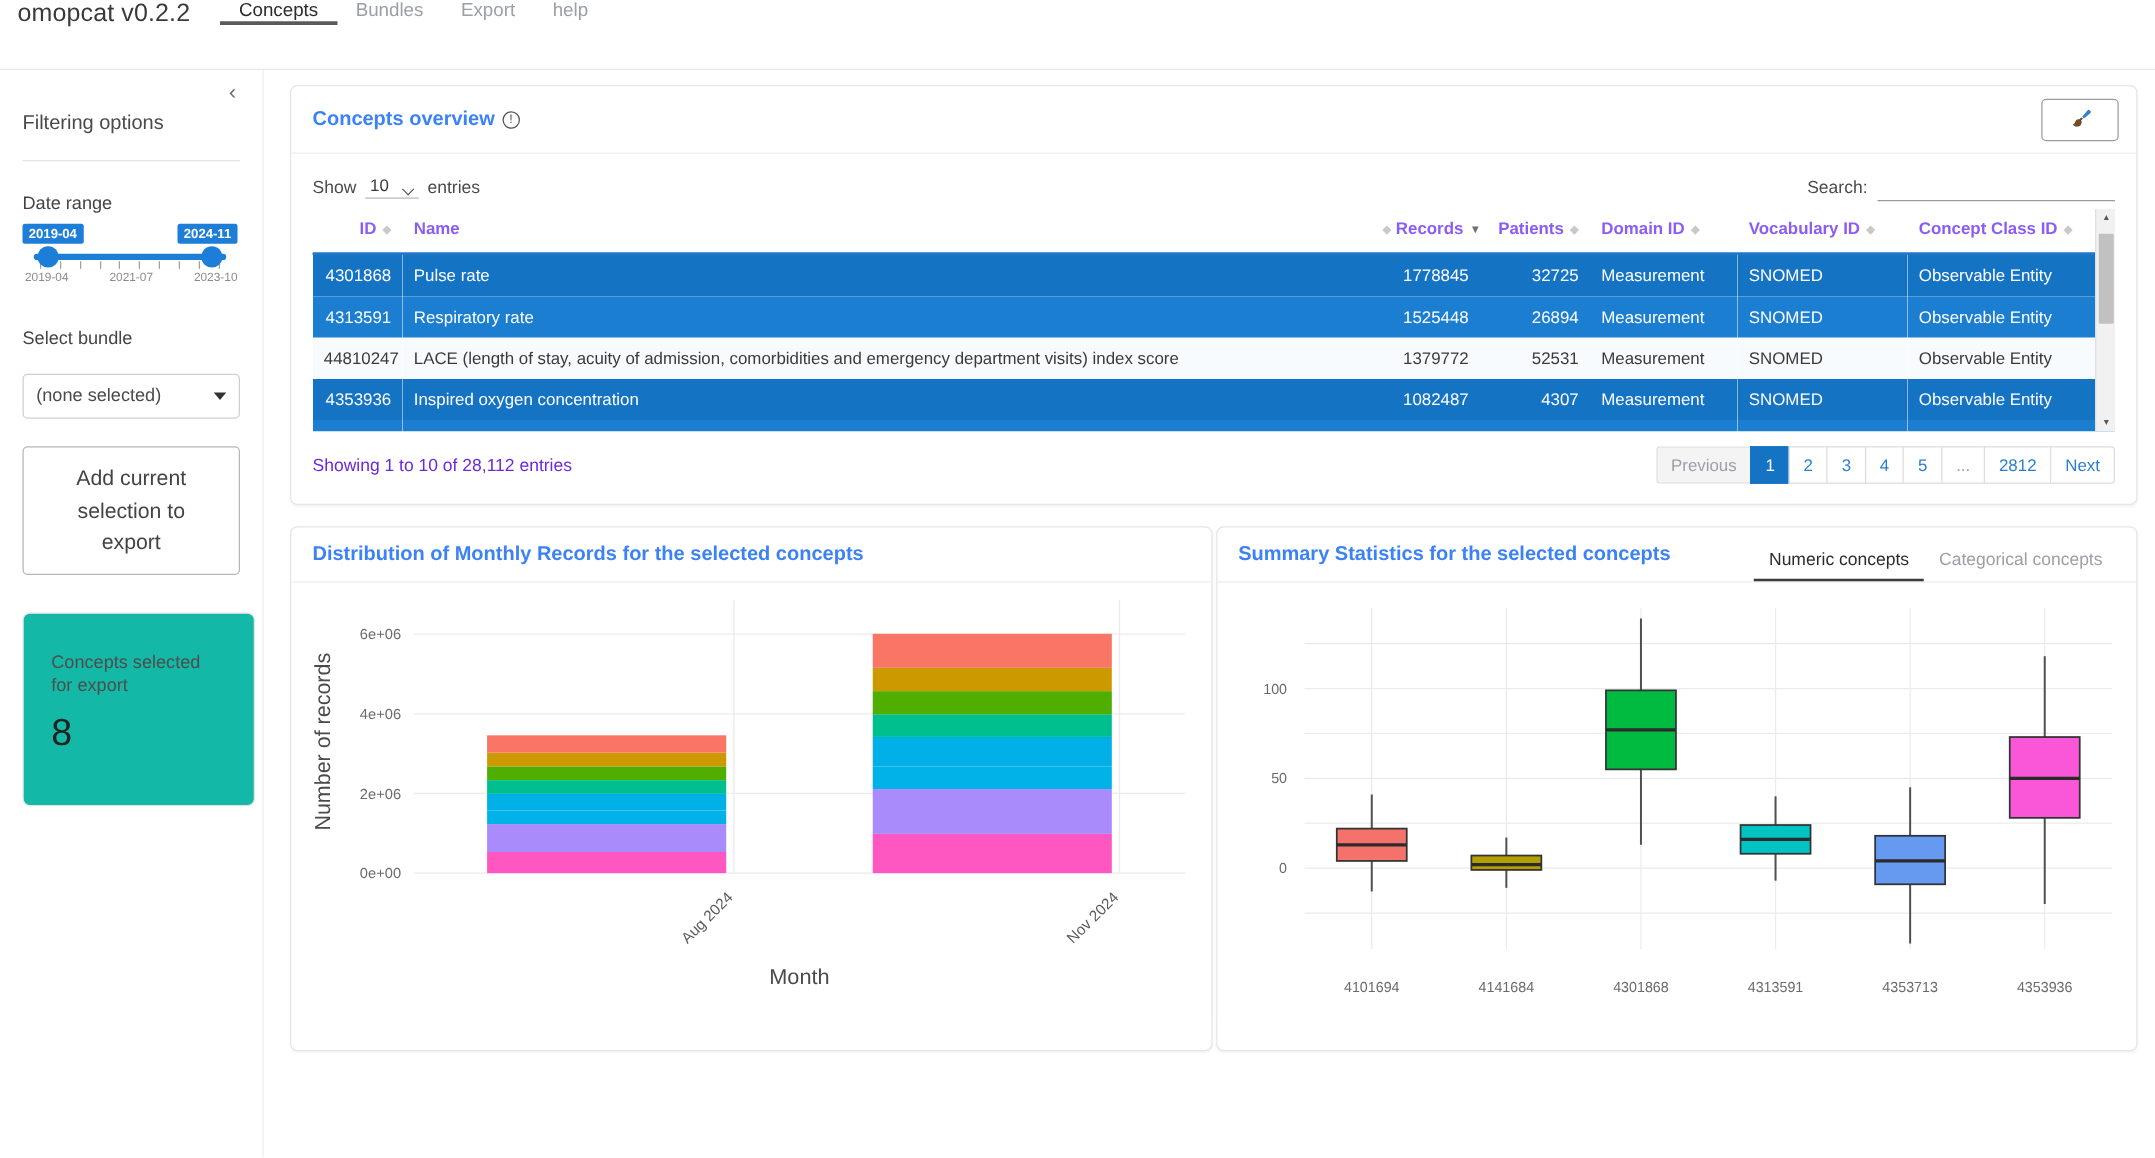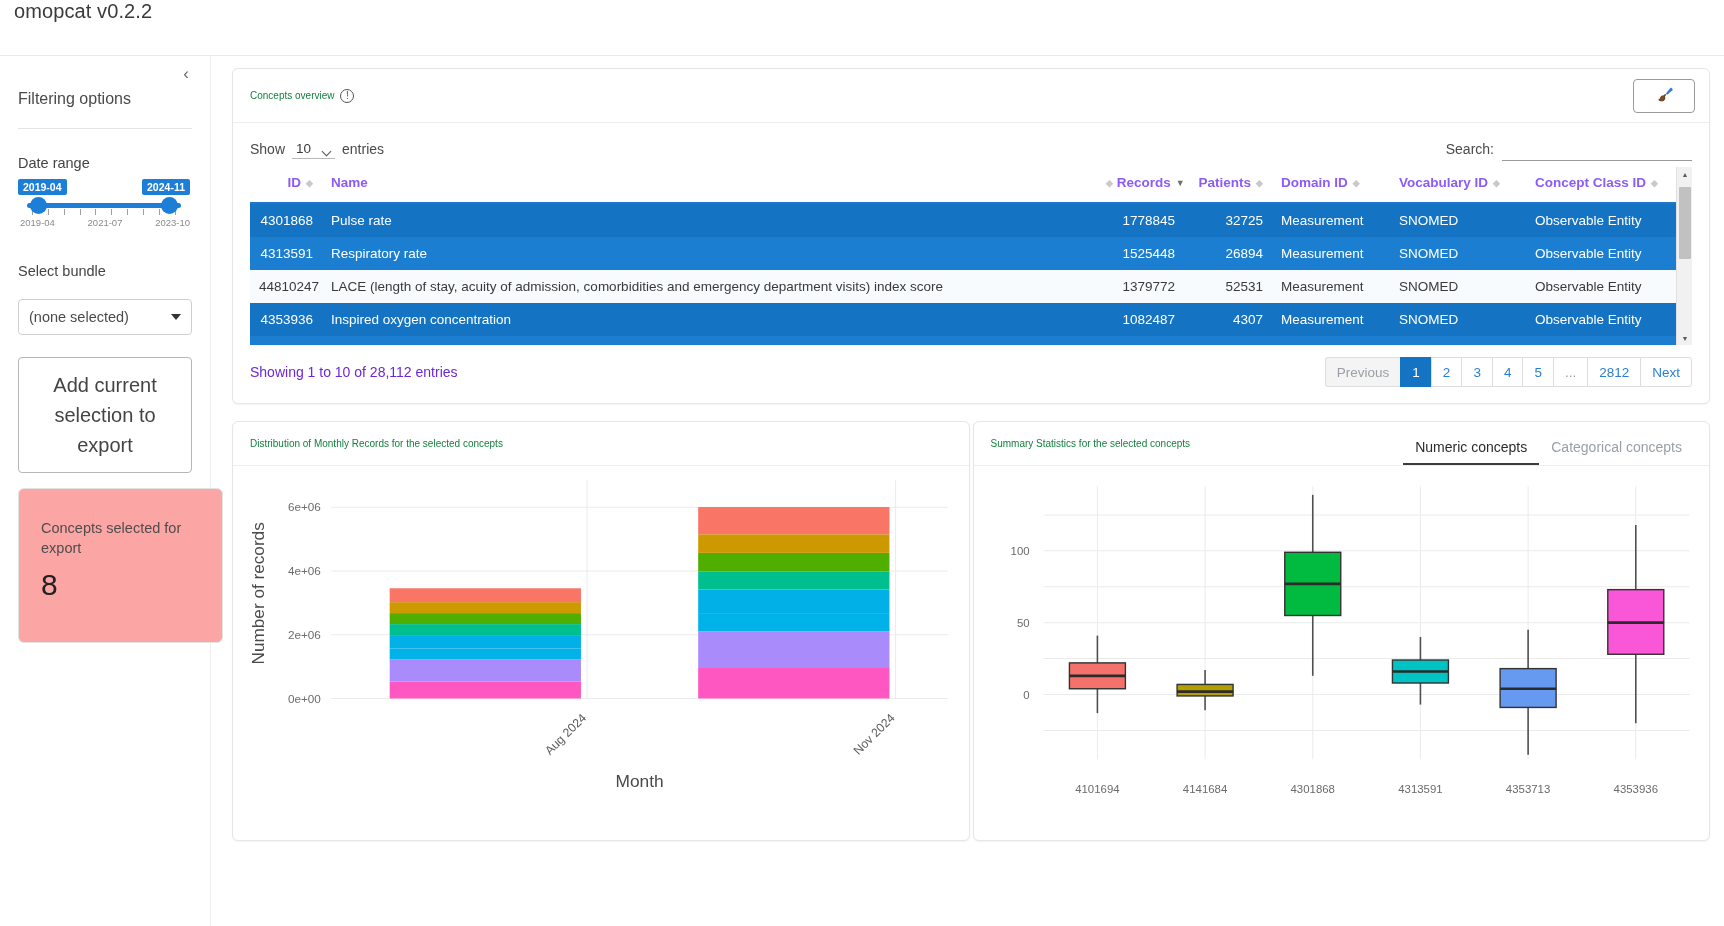--- a/index.html
+++ b/index.html
@@ -122,31 +122,31 @@
     border-right: 5px solid transparent;
     border-top: 6px solid #333;
   }
 
   .action-btn {
     margin-top: 22px;
     width: 174px; min-height: 74px;
     border: 1px solid #b6b6b6; border-radius: 4px;
     background: #fff; cursor: pointer;
     font-family: inherit;
-    font-size: 20px; color: #444;
+    font-size: 17px; color: #444;
     line-height: 1.5;
     padding: 12px 18px;
     text-align: center;
   }
 
   .value-card {
-    margin-top: 15px;
-    width: 205px; height: 155px;
+    margin-top: 30px;
+    width: 186px; height: 155px;
     border: 1px solid #e3e3e3; border-radius: 6px;
-    background: #fca5a5;
+    background: #14b8a6;
     padding: 30px 22px 0 22px;
   }
   .value-card-label { font-size: 14.5px; color: #4d4d4d; line-height: 1.35; }
   .value-card-number { font-size: 30px; color: #222; margin-top: 10px; }
 
   
   .main {
     flex: 1;
     padding: 12px 14px 0 21px;
     overflow: hidden;
@@ -159,21 +159,21 @@
     box-shadow: 0 1px 2px rgba(0,0,0,.05);
   }
 
   .card-head {
     height: 54px;
     display: flex; align-items: center;
     padding: 0 17px;
     border-bottom: 1px solid #eeeeee;
     position: relative;
   }
-  .card-title { font-size: 10px; font-weight: normal; color: #15803d; }
+  .card-title { font-size: 16px; font-weight: bold; color: #3b82f6; }
   .info-icon {
     display: inline-flex; align-items: center; justify-content: center;
     width: 14px; height: 14px; margin-left: 6px;
     border: 1px solid #555; border-radius: 50%;
     font-size: 10px; color: #555; line-height: 1;
     cursor: pointer;
   }
   .brush-btn {
     position: absolute; right: 14px; top: 10px;
     width: 62px; height: 34px;
@@ -313,20 +313,26 @@
   .ax { font-size: 11.5px; fill: #6b6b6b; font-family: "Liberation Sans", sans-serif; }
   .ax-title { font-size: 17px; fill: #4a4a4a; font-family: "Liberation Sans", sans-serif; }
   .ax-tick-rot { font-size: 12px; fill: #5c5c5c; font-family: "Liberation Sans", sans-serif; }
   .gridline { stroke: #ebebeb; stroke-width: 1; }
 </style>
 </head>
 <body>
 
 <div class="navbar">
   <div class="brand">omopcat v0.2.2</div>
+  <nav class="navlinks">
+    <a class="navlink active">Concepts</a>
+    <a class="navlink">Bundles</a>
+    <a class="navlink">Export</a>
+    <a class="navlink">help</a>
+  </nav>
 </div>
 
 <div class="layout">
 
   <aside class="sidebar">
     <button class="collapse-btn">‹</button>
 
     <h2 class="side-title">Filtering options</h2>
     <hr class="side-hr">
 

